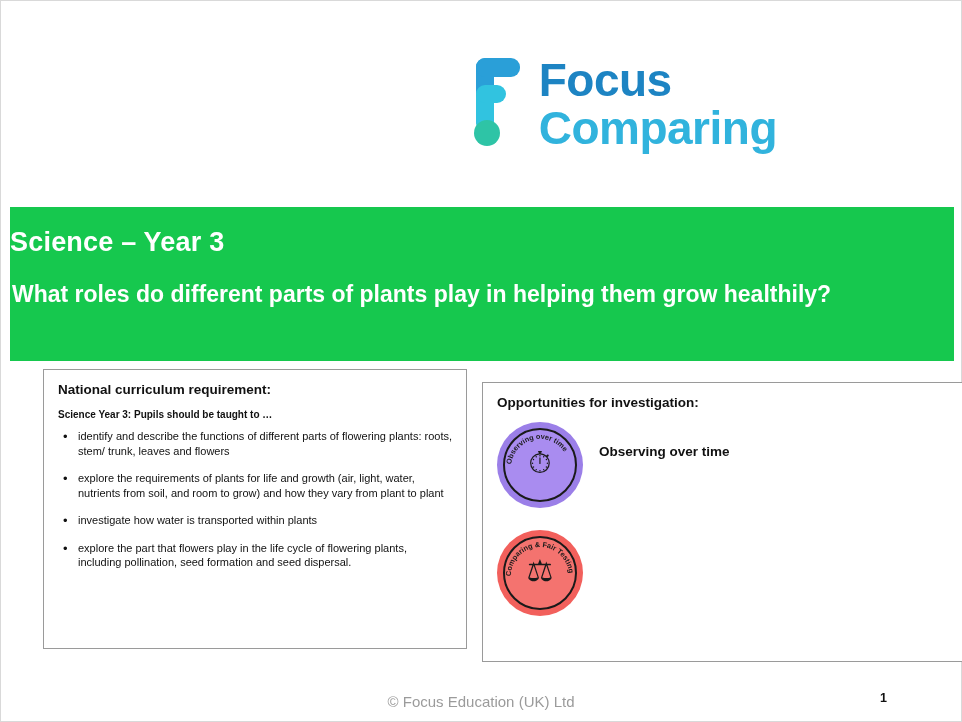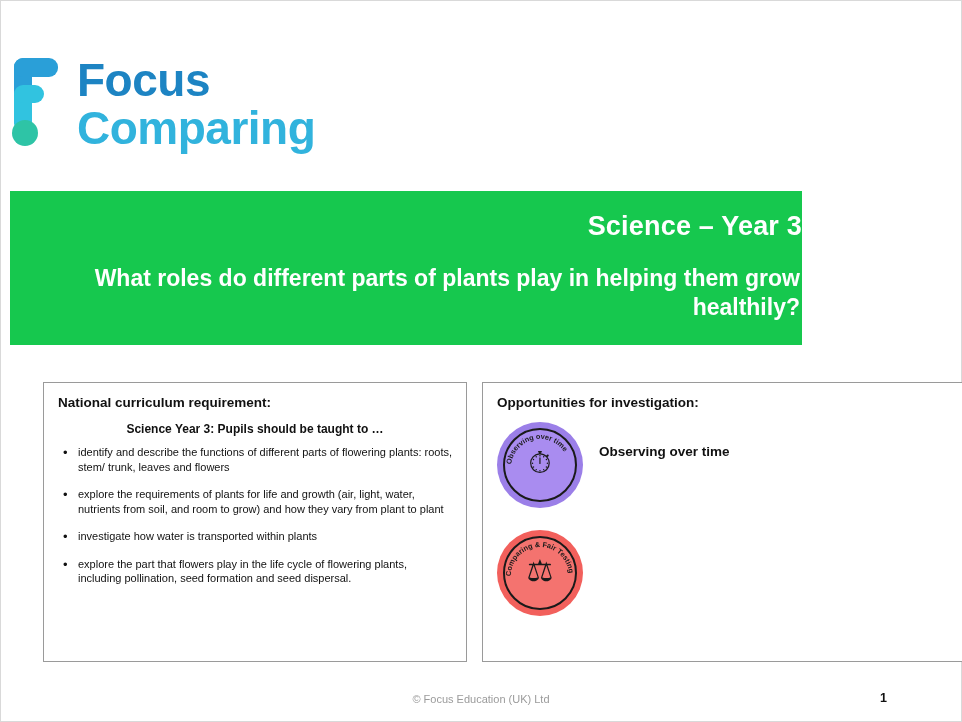--- a/index.html
+++ b/index.html
@@ -23,21 +23,21 @@
   }
 
   
   .logo-area {
     position: absolute;
     left: 0; top: 0;
     width: 776px;
     height: 205px;
     display: flex;
     align-items: center;
-    justify-content: flex-start;
+    justify-content: flex-end;
     background: #ffffff;
   }
   .logo-wrap {
     display: flex;
     align-items: center;
     gap: 14px;
   }
   .logo-mark {
     position: relative;
     width: 62px;
@@ -91,28 +91,28 @@
     font-size: 46px;
     font-weight: bold;
     color: #31b3dd;
     letter-spacing: -0.5px;
     margin-top: 2px;
   }
 
   
   .banner {
     position: absolute;
-    left: 9px; top: 190px;
-    width: 792px;
+    left: 9px; top: 206px;
+    width: 944px;
     height: 154px;
     background: #16c council;
     background: #15c council;
     background: #16c84e;
     color: #ffffff;
-    text-align: right;
+    text-align: left;
     box-sizing: border-box;
     padding-top: 20px;
   }
   .banner .subject {
     font-size: 27px;
     font-weight: bold;
     margin-bottom: 22px;
     letter-spacing: 0.2px;
   }
   .banner .question {
@@ -123,41 +123,40 @@
   }
 
   
   .box {
     position: absolute;
     box-sizing: border-box;
     border: 1px solid #9a9a9a;
     background: #ffffff;
   }
   .box-left {
-    left: 42px; top: 381px;
+    left: 42px; top: 368px;
     width: 424px; height: 280px;
     padding: 12px 14px 10px 14px;
   }
   .box-right {
     left: 481px; top: 381px;
     width: 484px; height: 280px;
     padding: 12px 14px 10px 14px;
   }
   .box-title {
     font-size: 13.5px;
     font-weight: bold;
     color: #111111;
     margin-bottom: 12px;
   }
   .box-sub {
-    font-size: 12px;
+    font-size: 10px;
     font-weight: bold;
     color: #111111;
     margin-bottom: 9px;
-    text-align: center;
   }
   ul.bullets {
     list-style: none;
     margin: 0;
     padding: 0;
   }
   ul.bullets li {
     position: relative;
     padding-left: 20px;
     margin-bottom: 13px;
@@ -234,21 +233,21 @@
     margin-bottom: 4px;
     line-height: 1.3;
   }
 
   
   .footer-copy {
     position: absolute;
     left: 0; top: 692px;
     width: 960px;
     text-align: center;
-    font-size: 11px;
+    font-size: 15px;
     color: #9b9b9b;
   }
   .footer-page {
     position: absolute;
     right: 74px; top: 690px;
     font-size: 12.5px;
     color: #111111;
     font-weight: bold;
   }
 </style>

